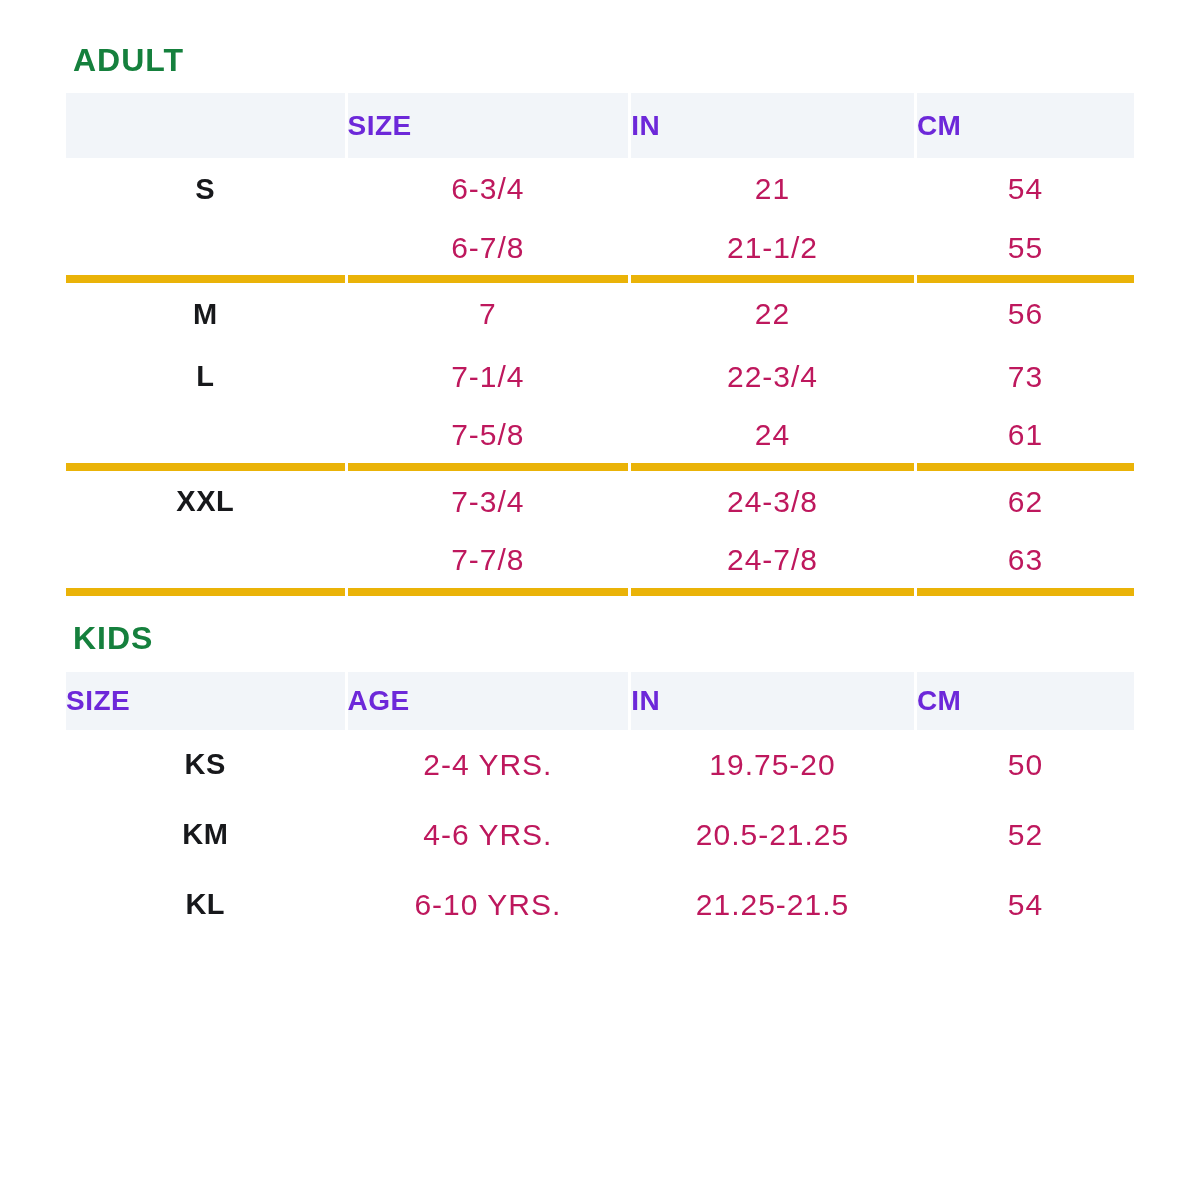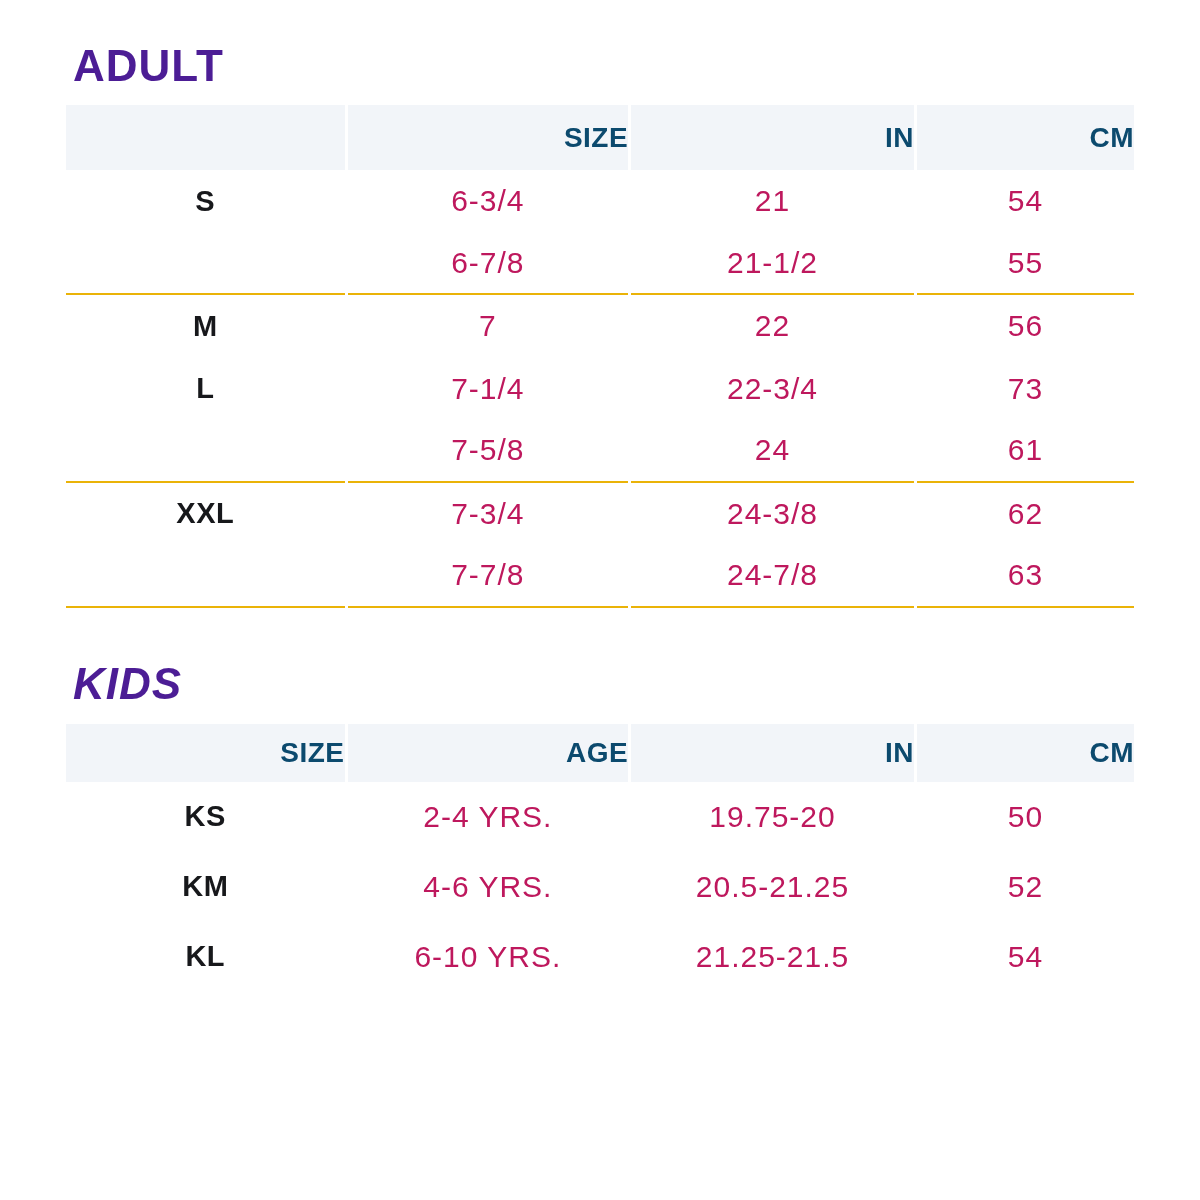--- a/index.html
+++ b/index.html
@@ -10,48 +10,48 @@
   }
   .sheet {
     box-sizing: border-box;
     width: 1200px; height: 1200px;
     padding: 44px 63px 0 63px;
     overflow: hidden;
     background: #ffffff;
   }
   .section-title {
     margin: 0 0 17px 10px;
-    font-size: 44px;
+    font-size: 32px;
     font-weight: 800;
     letter-spacing: 1px;
     line-height: 1;
-    color: #4c1d95;
+    color: #15803d;
   }
-  .section-title.kids-title { margin-top: 54px; margin-bottom: 18px; font-style: italic; }
+  .section-title.kids-title { margin-top: 26px; margin-bottom: 18px; }
 
   table.size-table {
     width: 100%;
     border-collapse: separate;
     border-spacing: 3px 0;
     table-layout: fixed;
   }
   col.c1 { width: 26.3%; }
   col.c2 { width: 26.5%; }
   col.c3 { width: 26.7%; }
   col.c4 { width: 20.5%; }
 
   table.size-table th {
     background: #f2f5f9;
     padding: 0;
-    text-align: right;
+    text-align: left;
     vertical-align: middle;
     font-size: 28px;
     font-weight: 800;
     letter-spacing: 0.5px;
-    color: #0c4a6e;
+    color: #6d28d9;
   }
   table.adult th { height: 65px; }
   table.kids  th { height: 58px; }
 
   table.size-table td {
     box-sizing: border-box;
     padding: 0;
     text-align: center;
     vertical-align: middle;
   }
@@ -63,21 +63,21 @@
     font-weight: 800;
     letter-spacing: 0.5px;
     color: #17181b;
   }
   td.val {
     font-size: 30px;
     font-weight: 300;
     letter-spacing: 1px;
     color: #be185d;
   }
-  table.adult tr.group-end td { border-bottom: 2px solid #eab308; }
+  table.adult tr.group-end td { border-bottom: 8px solid #eab308; }
 </style>
 </head>
 <body>
 
 <div class="sheet">
 
   <h1 class="section-title">ADULT</h1>
 
   <table class="size-table adult">
     <colgroup>

